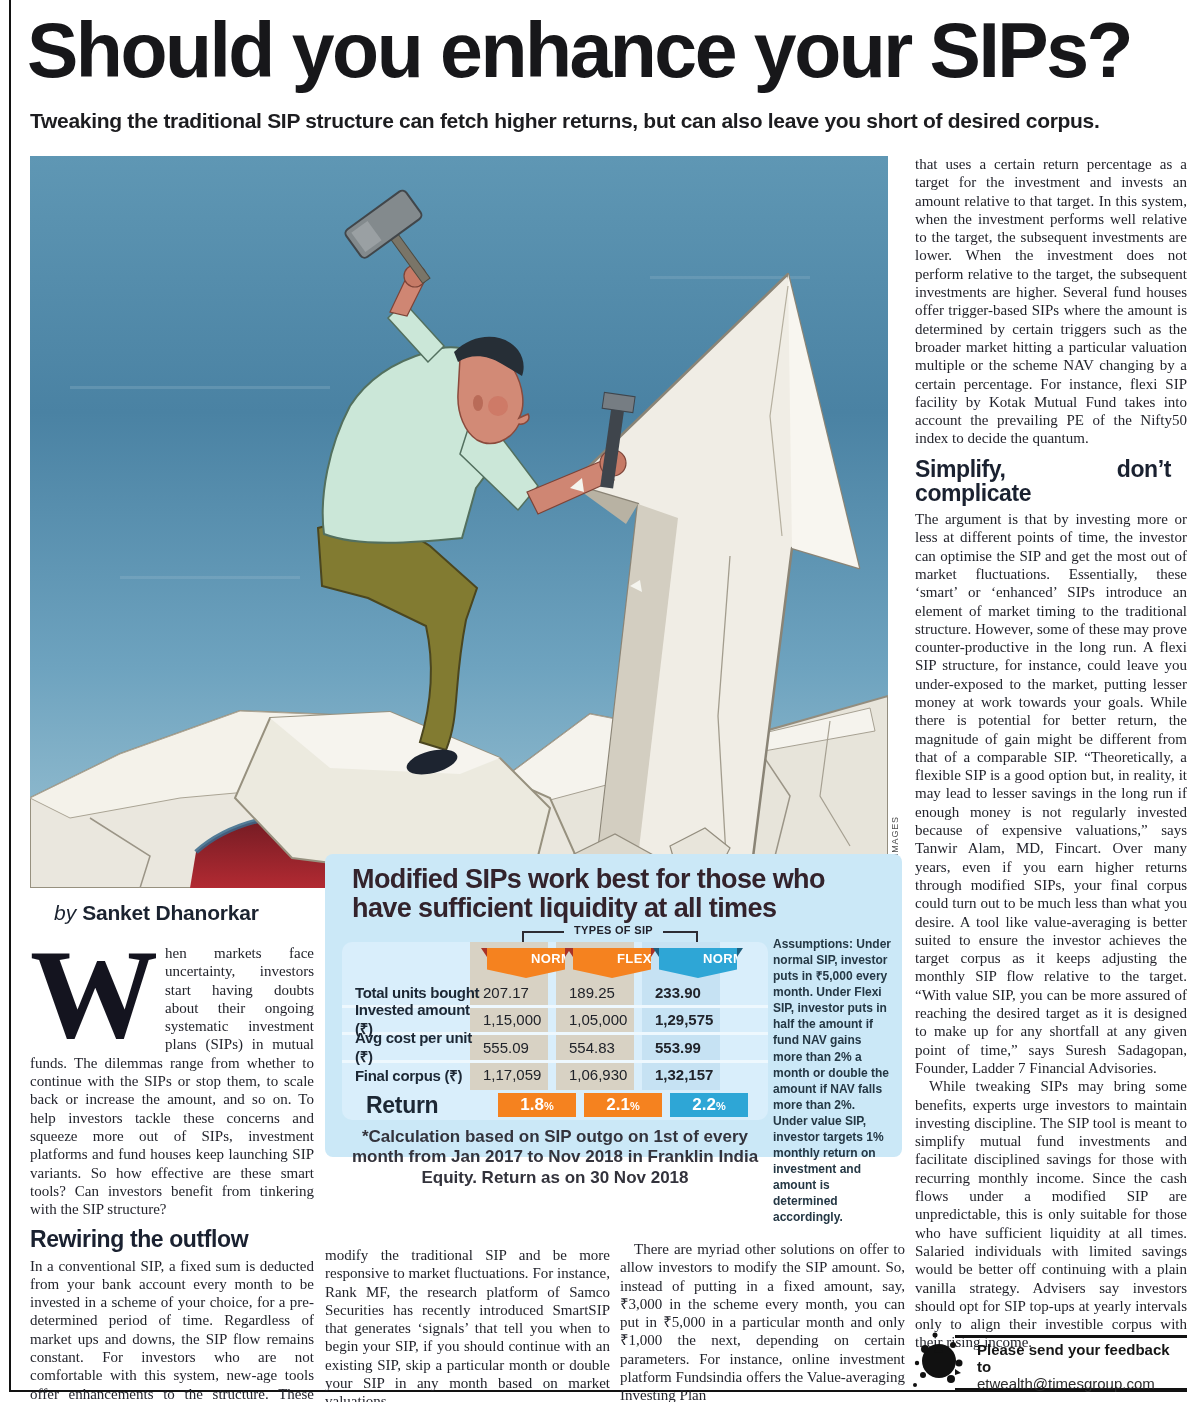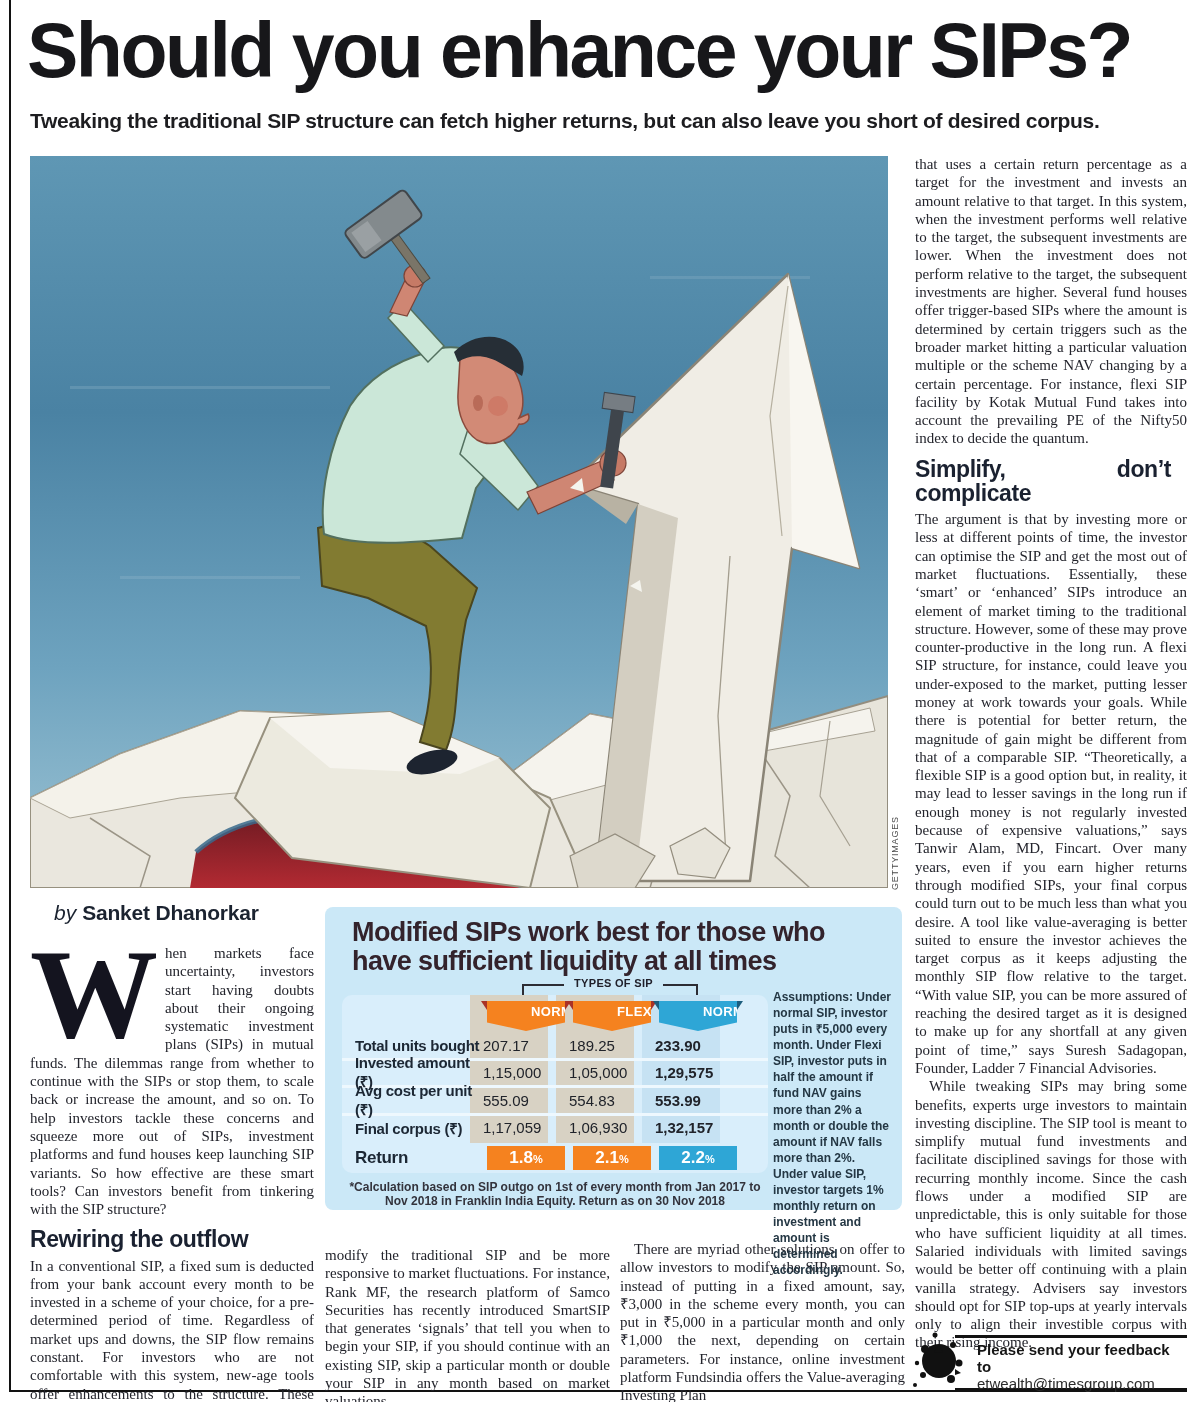--- a/index.html
+++ b/index.html
@@ -22,41 +22,41 @@
   .col-mid3{left:620px;top:1240px;width:285px;}
   .indent{text-indent:14px;}
   h3.sec{font-family:"Liberation Sans",sans-serif;font-size:23px;letter-spacing:-0.4px;color:#1a2130;margin:9px 16px 5px 0;line-height:1.05;}
   .dropcap{float:left;font-family:"Liberation Serif",serif;font-weight:bold;font-size:128px;line-height:92px;height:92px;margin:4px 7px 0 0;color:#14141f;}
 
   .byline{left:30px;top:901px;font-family:"Liberation Sans",sans-serif;font-size:21px;color:#1b2330;margin-left:24px;}
   .byline .by{font-style:italic;font-weight:normal;margin-right:6px;}
   .byline .name{font-weight:bold;letter-spacing:-0.2px;}
 
   
-  .infobox{left:325px;top:907px;width:577px;height:303px;background:#cbe8f7;border-radius:8px;font-family:"Liberation Sans",sans-serif;}
+  .infobox{left:325px;top:854px;width:577px;height:303px;background:#cbe8f7;border-radius:8px;font-family:"Liberation Sans",sans-serif;}
   .ib-title{position:absolute;left:27px;top:11px;width:530px;font-weight:bold;font-size:27px;letter-spacing:-0.6px;line-height:1.07;color:#33232c;}
   .ib-card{position:absolute;left:17px;top:88px;width:426px;height:178px;background:#d9eefb;border-radius:10px;}
   .strip{position:absolute;top:0;width:78px;height:148px;}
   .strip.s1{left:128px;background:#d8d2c4;}
   .strip.s2{left:214px;background:#d8d2c4;}
   .strip.s3{left:300px;background:#c6e2f3;}
   .rows{position:absolute;left:0;top:38px;width:426px;}
   .row{display:flex;align-items:center;height:24.5px;border-bottom:3px solid #eef8fe;}
   .row:last-child{border-bottom:none;}
   .rlabel{flex:0 0 128px;padding-left:13px;font-size:15px;font-weight:bold;letter-spacing:-0.3px;color:#1c2734;}
   .rcell{flex:0 0 86px;text-align:left;font-size:15px;color:#20232a;}
   .rcell.v{font-weight:bold;}
   .returnrow{position:absolute;left:0;top:150px;width:426px;display:flex;align-items:center;height:26px;}
-  .returnrow .rlabel{font-size:17px;}
+  .returnrow .rlabel{font-size:23px;margin-left:11px;}
   .chipcell{flex:0 0 86px;display:flex;justify-content:center;}
   .chip{width:78px;height:24px;color:#fff;font-weight:bold;font-size:17px;text-align:center;line-height:24px;}
   .chip .pct{font-size:11px;}
   .chip.c1,.chip.c2{background:#f5821f;text-align:center;}
   .chip.c3{background:#2ea6d6;}
-  .ib-note{position:absolute;left:17px;top:273px;width:426px;text-align:center;font-size:12px;font-weight:bold;color:#33333c;line-height:1.2;}
+  .ib-note{position:absolute;left:17px;top:273px;width:426px;text-align:center;font-size:17px;font-weight:bold;color:#33333c;line-height:1.2;}
   .ib-assump{position:absolute;left:448px;top:82px;width:118px;font-size:12px;font-weight:bold;line-height:1.34;color:#243744;}
 
   
   .tlabel{position:absolute;left:236px;top:70px;width:105px;text-align:center;font-size:11px;font-weight:bold;letter-spacing:0.3px;color:#20202a;}
   .bline{position:absolute;background:#2c2c34;}
   .bl-hl{left:197px;top:77px;width:42px;height:1.5px;}
   .bl-hr{left:338px;top:77px;width:35px;height:1.5px;}
   .bl-vl{left:197px;top:77px;width:1.5px;height:14px;}
   .bl-vr{left:371px;top:77px;width:1.5px;height:14px;}
 

